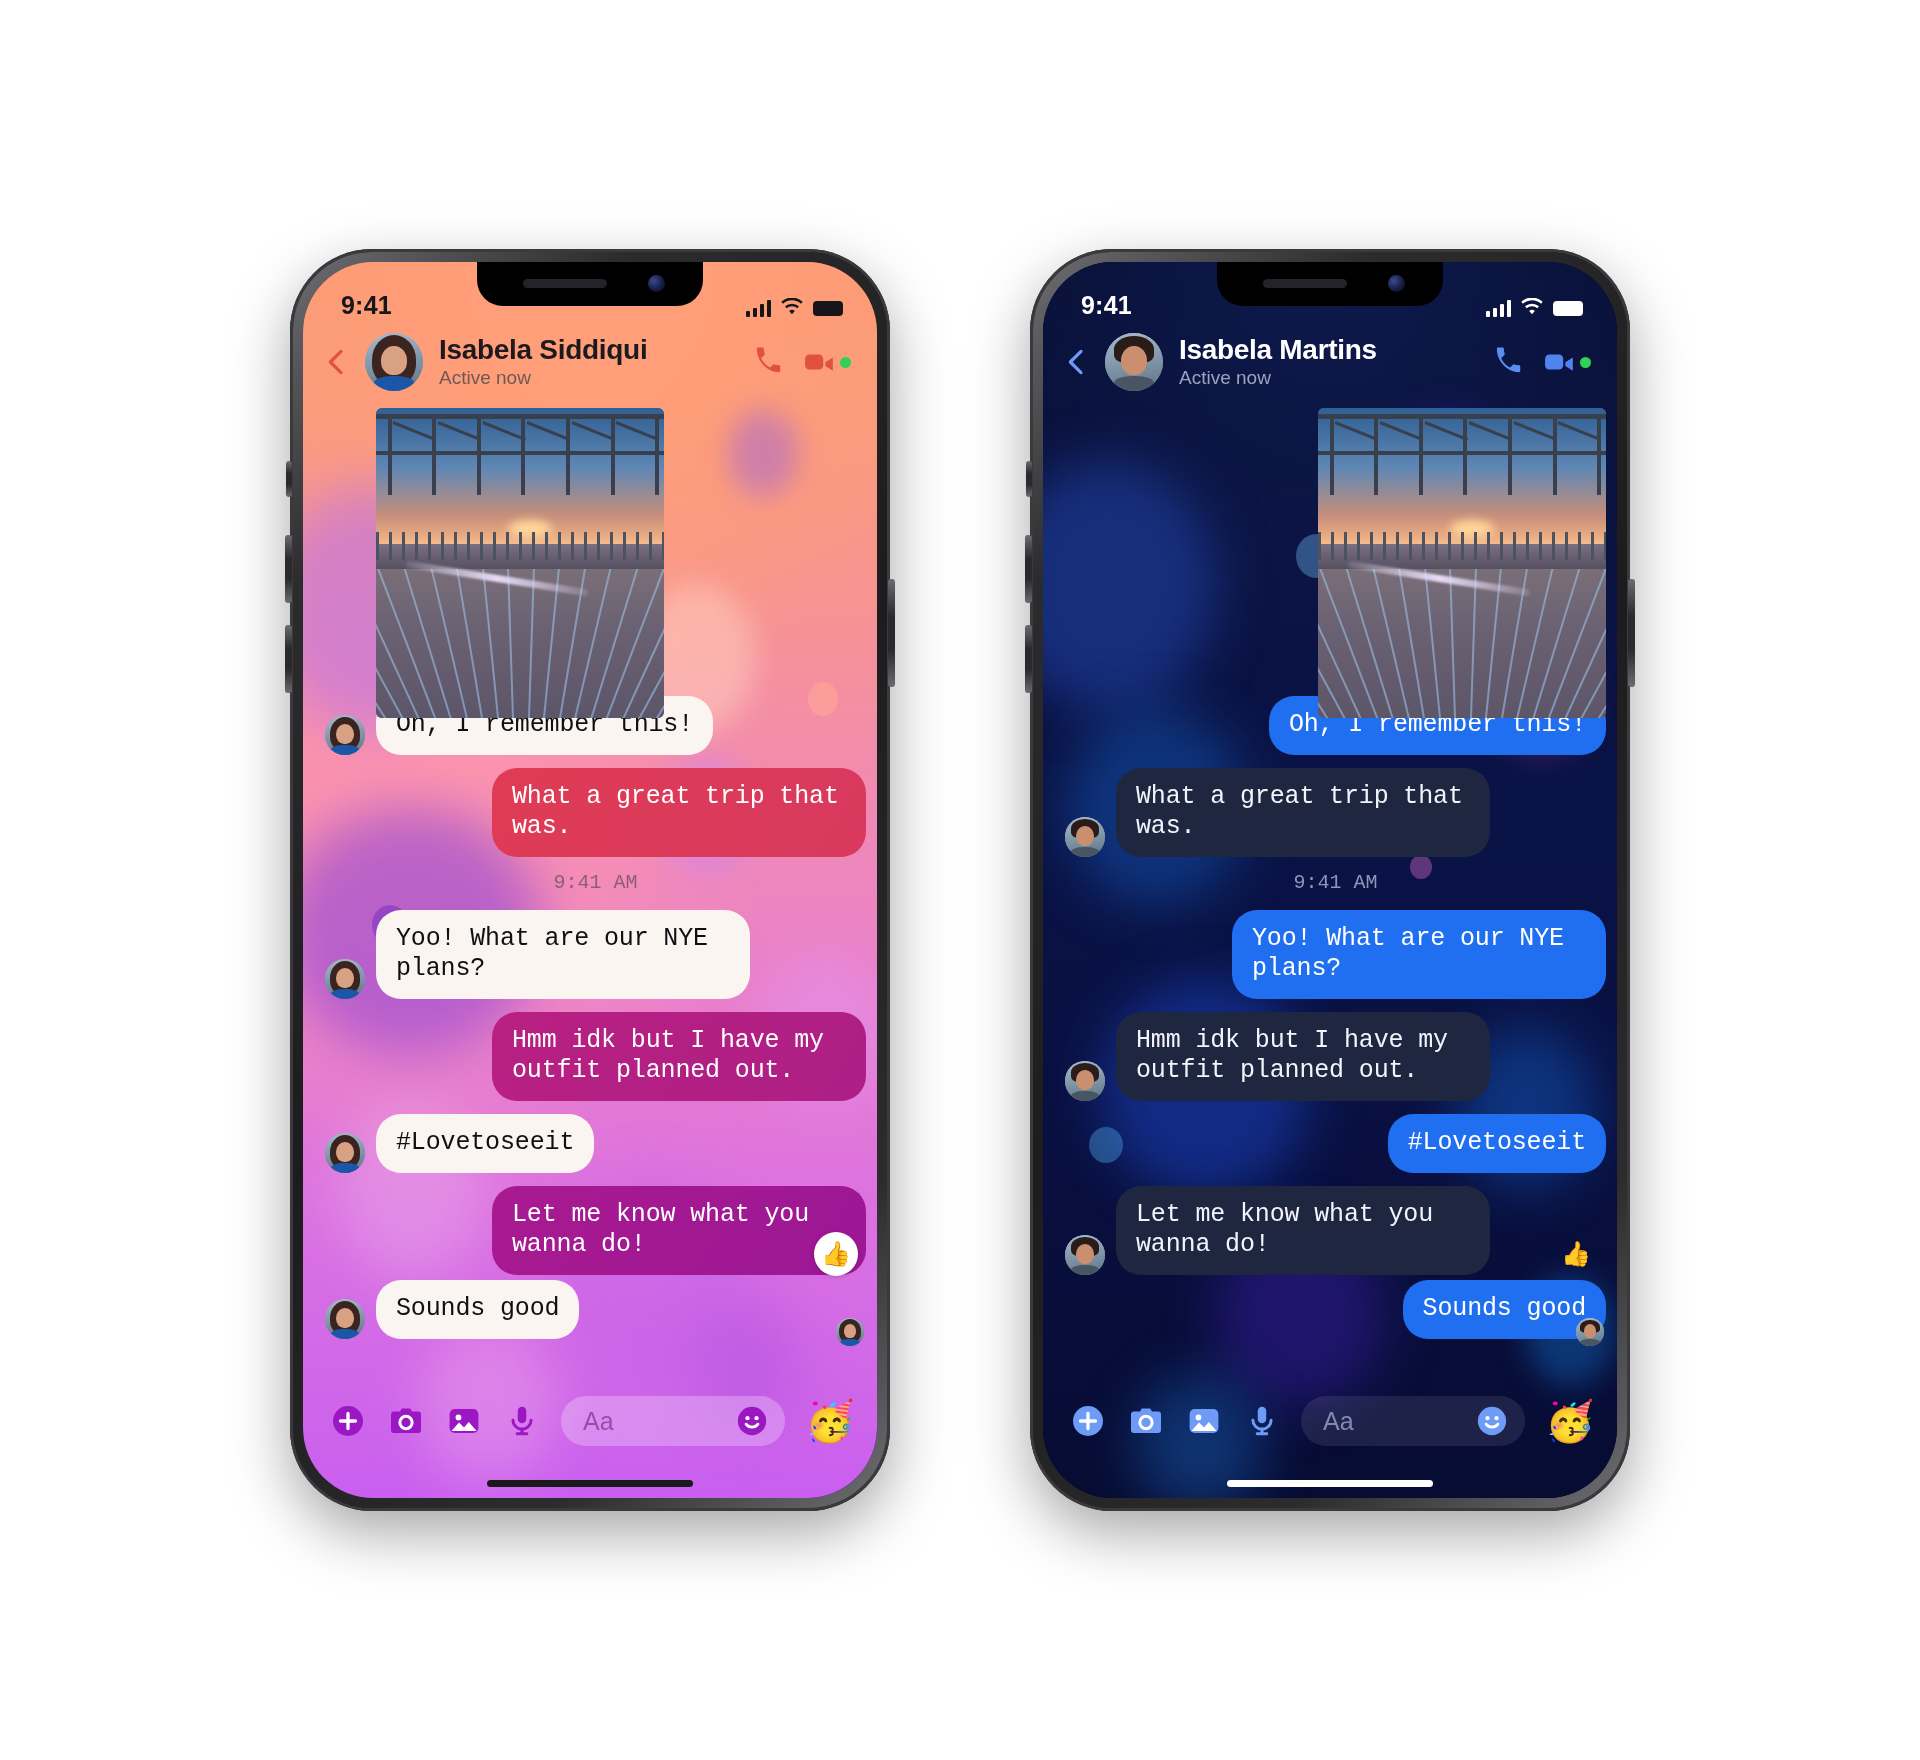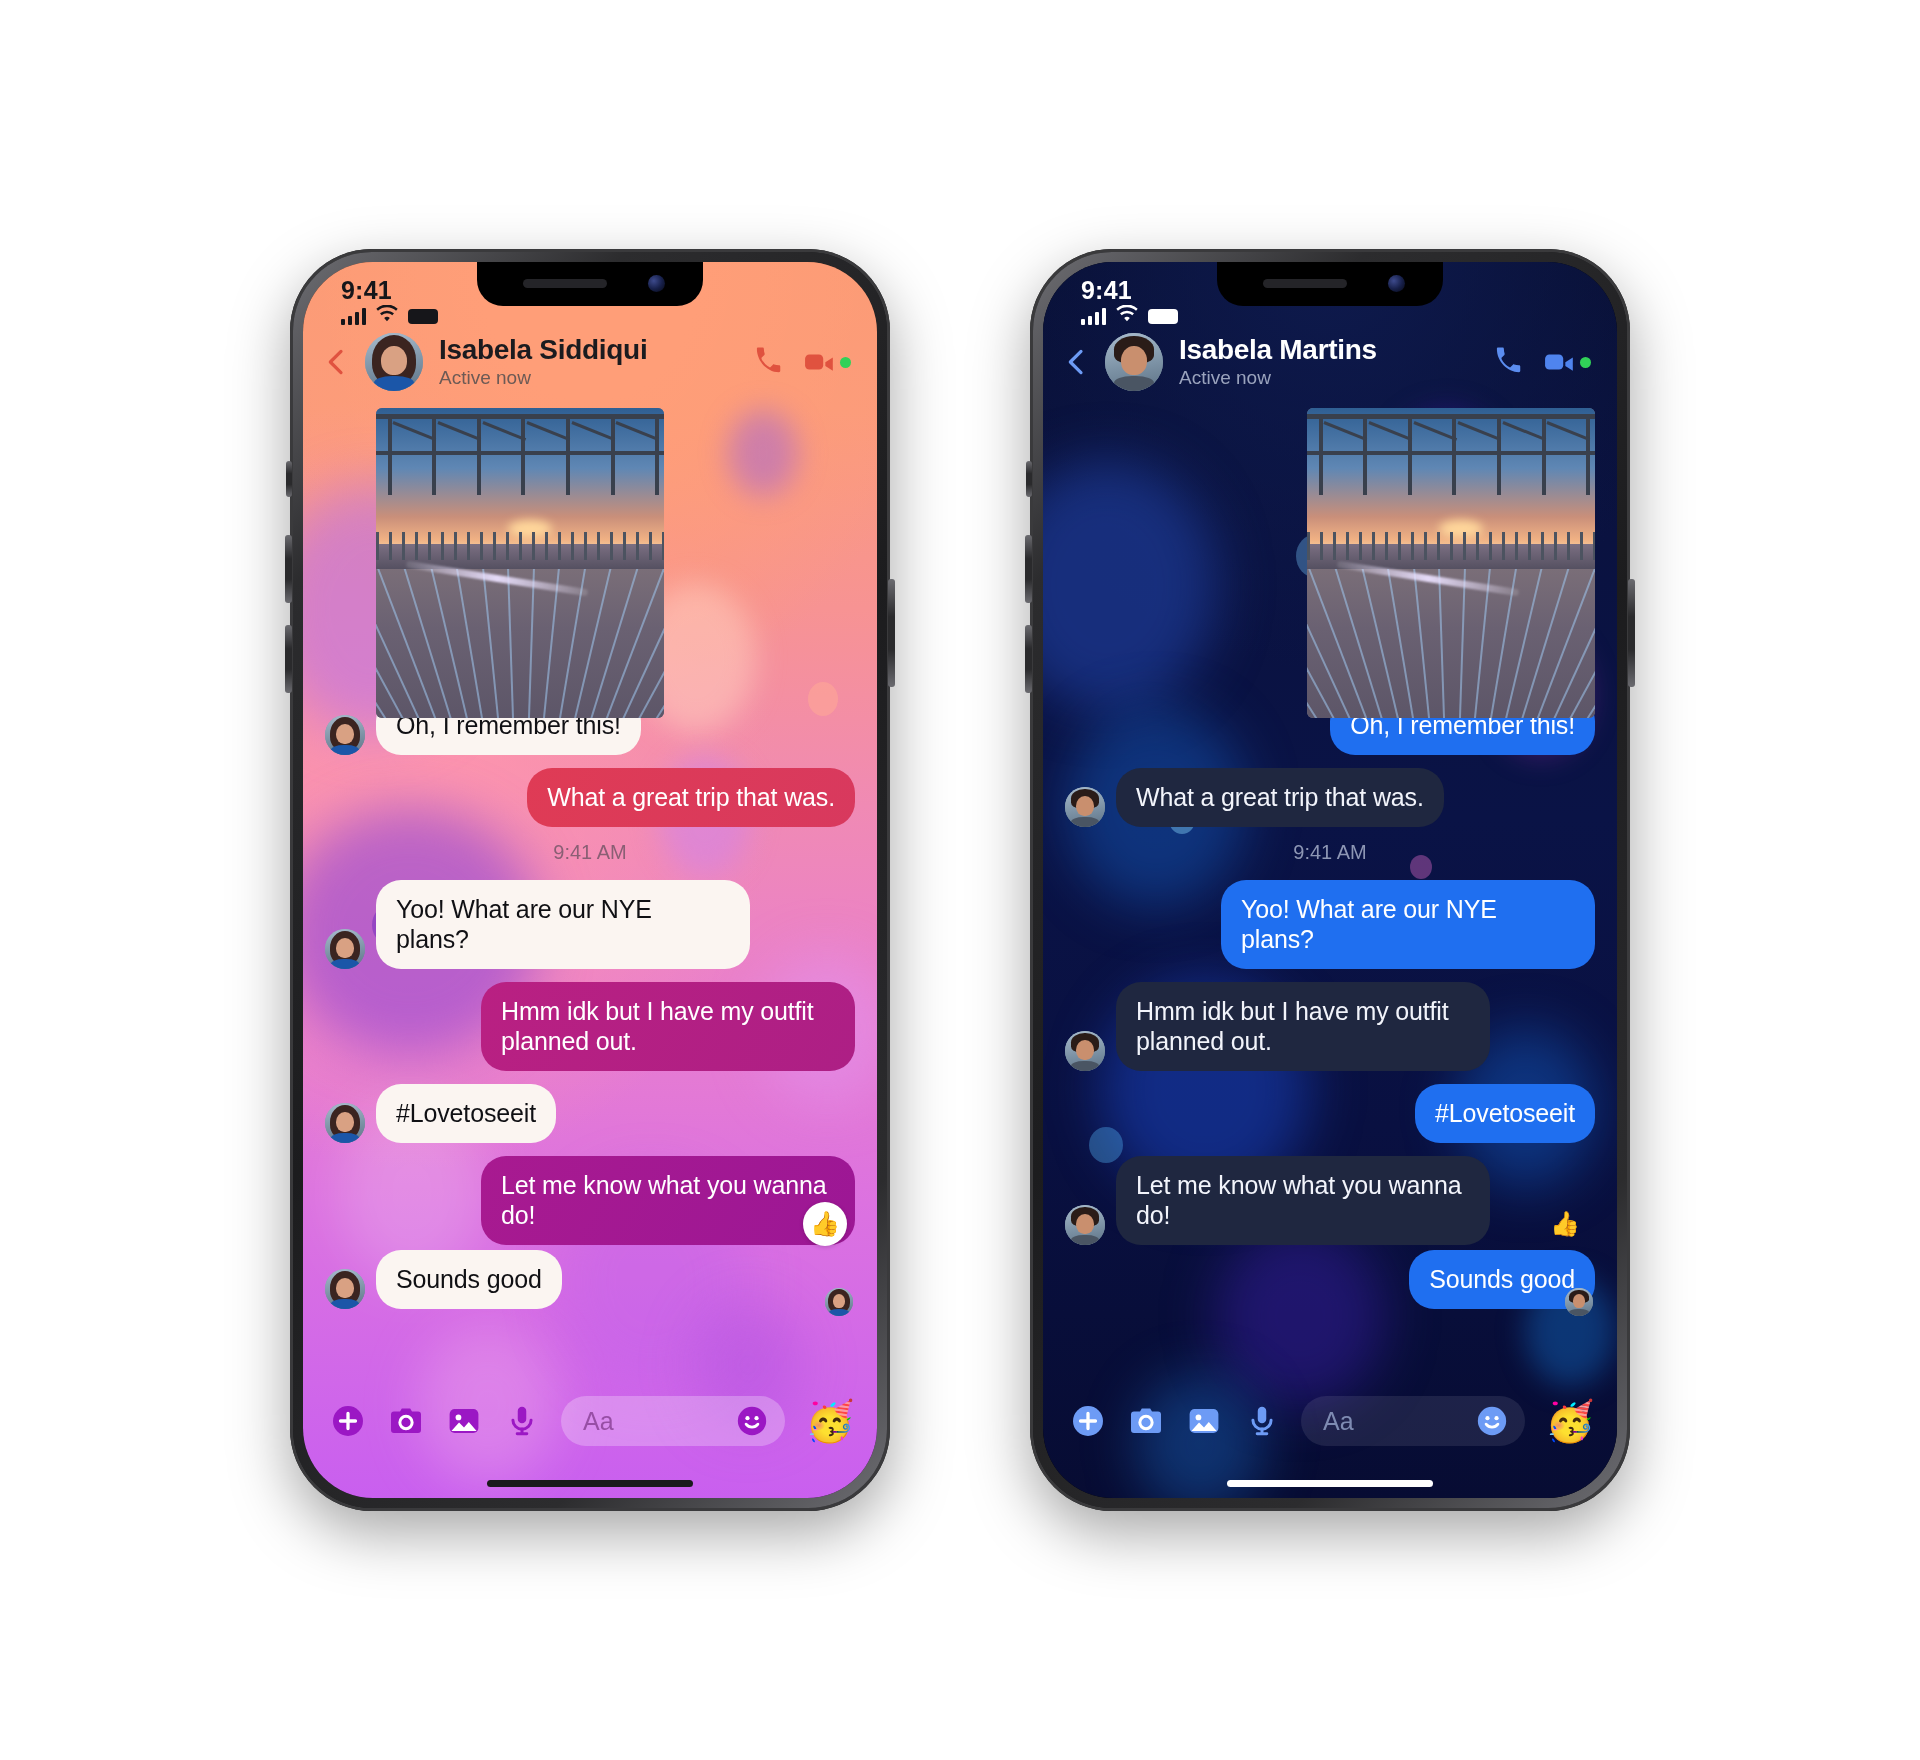--- a/index.html
+++ b/index.html
@@ -69,23 +69,22 @@
   }
 
   
   .blob{ position:absolute; border-radius:50%; filter:blur(0.5px); pointer-events:none; }
   .blob.soft{ filter:blur(14px); }
   .blob.big { filter:blur(26px); }
 
   
   .statusbar{
     position:absolute; z-index:25; top:0; left:0; right:0; height:58px;
-    display:flex; align-items:flex-start; justify-content:space-between;
+    display:flex; align-items:flex-end; justify-content:space-between;
     padding:14px 34px 0 38px;
-    flex-direction:column;
   }
   .st-time{ font-size:25px; font-weight:700; letter-spacing:.2px; }
   .st-right{ display:flex; align-items:center; gap:9px; }
   .bars{ display:flex; align-items:flex-end; gap:3px; height:17px; }
   .bars i{ display:block; width:4px; border-radius:1px; }
   .bars i:nth-child(1){ height:6px; }
   .bars i:nth-child(2){ height:9px; }
   .bars i:nth-child(3){ height:13px; }
   .bars i:nth-child(4){ height:17px; }
   .batt{ width:30px; height:15px; border-radius:4px; position:relative; }
@@ -111,21 +110,21 @@
   .dot-online{ width:11px; height:11px; border-radius:50%; background:#31d158; }
 
   .theme-light .hdr-name{ color:#1b1b1f; }
   .theme-light .hdr-status{ color:#6d5a55; }
   .theme-dark  .hdr-name{ color:#ffffff; }
   .theme-dark  .hdr-status{ color:#9aa3bd; }
 
   
   .thread{
     position:absolute; z-index:15; left:0; right:0; top:142px; bottom:120px;
-    padding:4px 22px 0 22px; overflow:hidden;
+    padding:4px 11px 0 22px; overflow:hidden;font-family:Liberation Mono, monospace;
   }
   .row{ display:flex; align-items:flex-end; gap:11px; margin-bottom:13px; }
   .row.out{ justify-content:flex-end; }
   .av{ width:40px; height:40px; border-radius:50%; flex:0 0 auto; overflow:hidden; position:relative;
        background:linear-gradient(160deg,#93a9bd,#62798c); }
   .av.ghost{ visibility:hidden; }
 
   .bubble{
     max-width:374px; padding:14px 20px 15px; border-radius:25px;
     font-size:25px; line-height:1.2; letter-spacing:-.15px; word-wrap:break-word;

